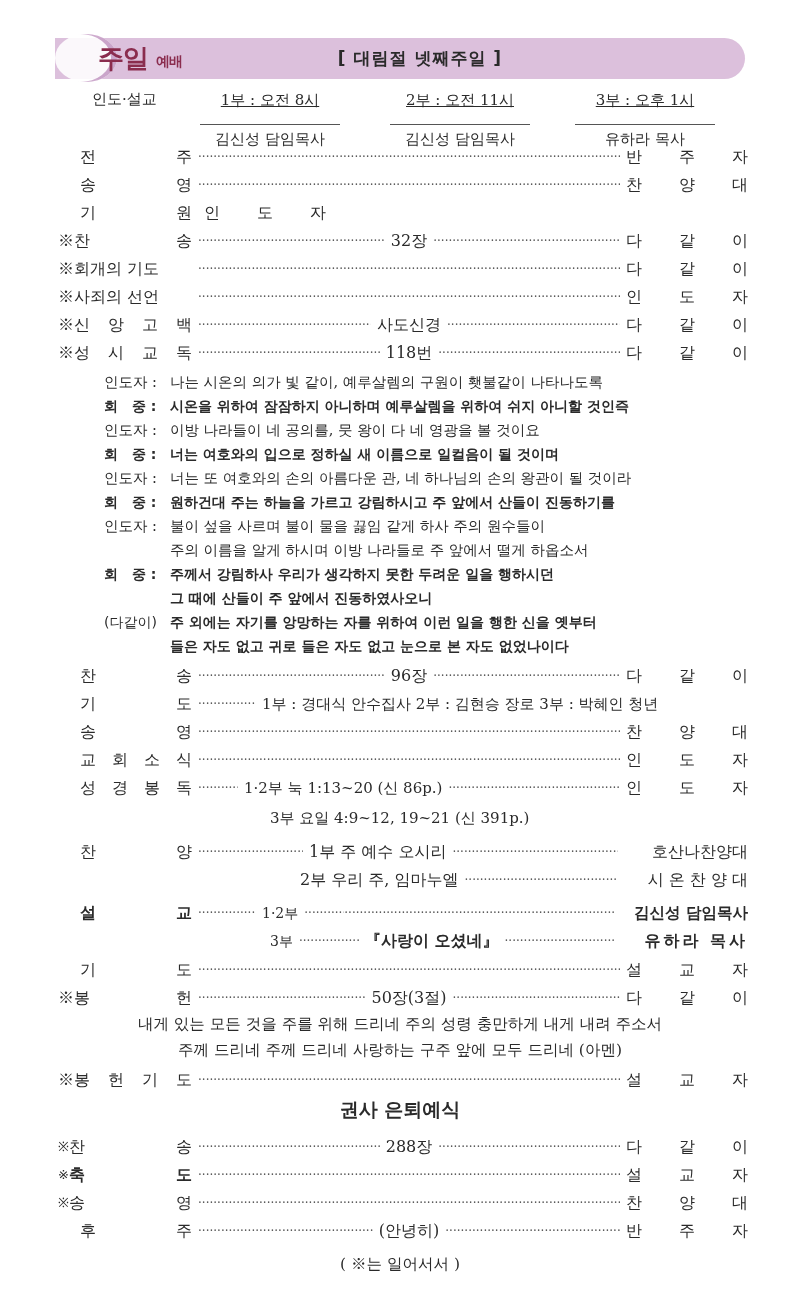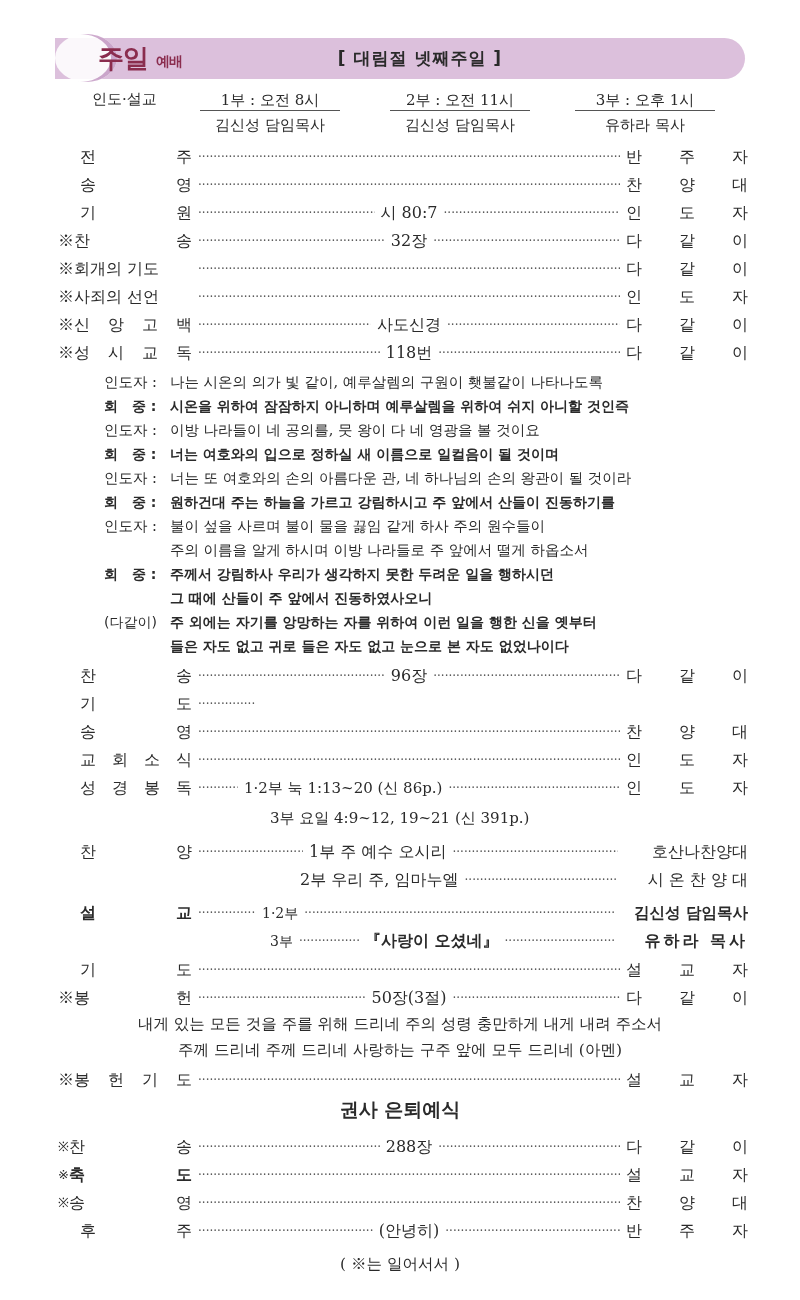--- a/index.html
+++ b/index.html
@@ -26,21 +26,21 @@
     position:absolute; left:0; right:0; top:38px; height:41px; line-height:41px; text-align:center;
     font-family:"DejaVu Sans",sans-serif; font-weight:bold; font-size:17px; color:#2a2a2a;
     padding-left:40px; letter-spacing:1px;
   }
   .sched-label {
     position:absolute; left:92px; top:90px; font-size:15px;
   }
   .sched {
     position:absolute; top:90px; width:140px; text-align:center; font-size:15px;
   }
-  .sched .time { border-bottom:1px solid #555; padding-bottom:0; line-height:20px; }
+  .sched .time { border-bottom:1px solid #555; padding-bottom:14px; line-height:20px;text-decoration:underline; }
   .sched .name { line-height:24px; margin-top:2px; }
 
   .row {
     position:absolute; left:58px; width:690px; height:28px; line-height:28px;
     font-size:16px; display:flex; align-items:center;
   }
   .row .lbl { width:140px; display:flex; justify-content:space-between; flex-shrink:0; padding-right:6px; box-sizing:border-box; }
   .row .mid { flex:1; display:flex; align-items:center; overflow:hidden; white-space:nowrap; }
   .row .dots { flex:1; overflow:hidden; white-space:nowrap; letter-spacing:0px; color:#555; font-size:12px; }
   .row .dots::before { content:"··································································································································································"; }
@@ -112,25 +112,20 @@
   <div class="who">
       <span>찬</span>
       <span>양</span>
       <span>대</span>
     </div>
 </div>
 <div class="row" style="top:199px;">
   <div class="lbl" style="padding-left:22px;">
       <span>기</span>
       <span>원</span>
-    </div>
-  <div class="mid">
-      <span class="dots"></span>
-      <span class="val">시 80:7</span>
-      <span class="dots"></span>
     </div>
   <div class="who">
       <span>인</span>
       <span>도</span>
       <span>자</span>
     </div>
 </div>
 <div class="row" style="top:227px;">
   <div class="lbl">
       <span>※찬</span>
@@ -239,20 +234,21 @@
       <span>이</span>
     </div>
 </div>
 <div class="row" style="top:690px;">
   <div class="lbl" style="padding-left:22px;">
       <span>기</span>
       <span>도</span>
     </div>
   <div class="mid">
       <span class="dots" style="flex:0 0 58px;"></span>
+      <span class="val" style="font-size:15px; padding-right:0;">1부 : 경대식 안수집사  2부 : 김현승 장로  3부 : 박혜인 청년</span>
     </div>
 </div>
 <div class="row" style="top:718px;">
   <div class="lbl" style="padding-left:22px;">
       <span>송</span>
       <span>영</span>
     </div>
   <div class="mid">
       <span class="dots"></span>
     </div>

